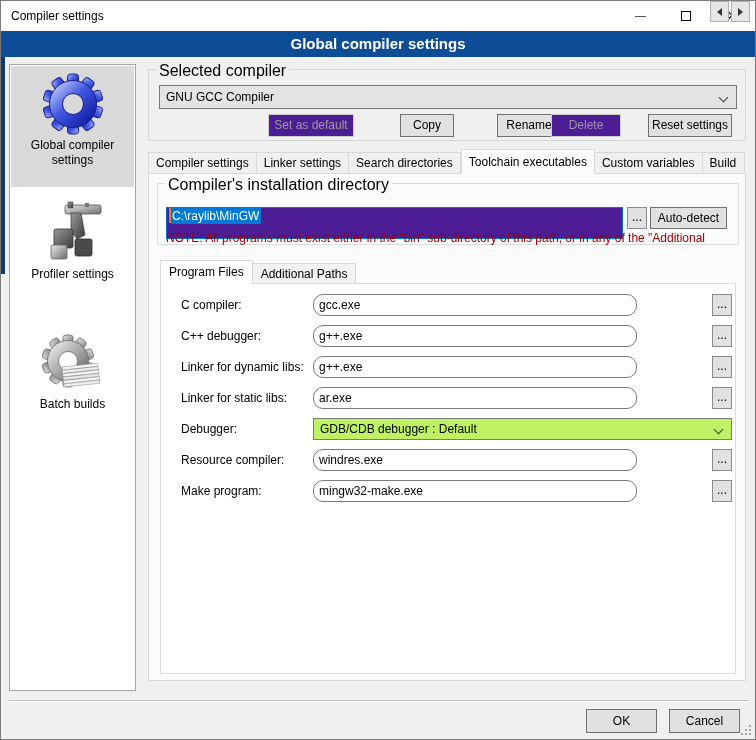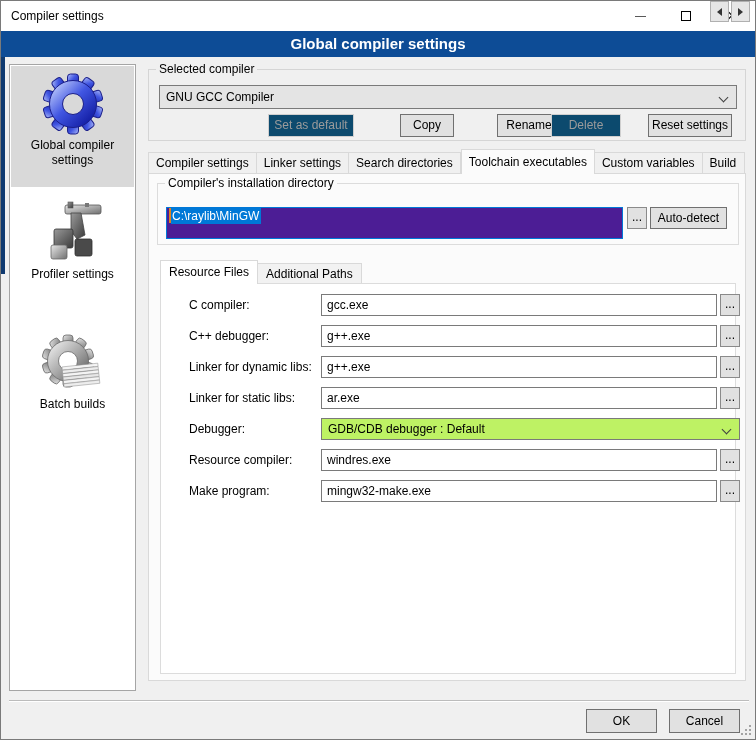--- a/index.html
+++ b/index.html
@@ -29,28 +29,28 @@
   .sb-item { position:absolute; left:1px; width:123px; text-align:center; cursor:default; }
   .sb-item .icon { display:block; margin:6px auto 2px auto; }
   .sb-label { font-size:12px; line-height:15px; }
   .sb-sel { background:#d9d9d9; }
   #sb1 { top:1px; height:121px; }
   #sb2 { top:130px; height:102px; }
   #sb3 { top:260px; height:98px; }
 
   
   .groupbox { position:absolute; border:1px solid #d5d5d5; }
-  .legend { position:absolute; top:-8px; left:7px; padding:0 3px; font-size:12px; }
+  .legend { position:absolute; top:-8px; left:7px; padding:0 3px; font-size:16px; }
   .legend-gray { background:#f0f0f0; }
   .legend-panel { background:#fbfbfb; }
 
   
   .btn { position:absolute; height:23px; background:#e1e1e1; border:1px solid #707070;
          font-size:12px; text-align:center; line-height:21px; cursor:default; }
-  .btn.disabled { background:#0c4a6e; border-color:#cfcfcf; color:#9b9b9b; }
+  .btn.disabled { background:#4c1d95; border-color:#cfcfcf; color:#9b9b9b; }
   .combo { position:absolute; height:24px; background:#e4e4e4; border:1px solid #7a7a7a;
            line-height:22px; padding-left:6px; cursor:default; }
   .chev { position:absolute; right:9px; top:8px; width:7px; height:7px;
           border-left:1px solid #404040; border-bottom:1px solid #404040;
           transform:rotate(-45deg); }
   .tfield { position:absolute; height:22px; background:#fff; border:1px solid #7a7a7a;
             font-family:"Liberation Sans","DejaVu Sans",sans-serif; font-size:12px;
             padding:0 0 0 5px; outline:none; }
   .dots { position:absolute; width:20px; height:22px; background:#e1e1e1; border:1px solid #8a8a8a;
           text-align:center; line-height:18px; font-size:12px; cursor:default; }
@@ -84,23 +84,23 @@
 
   
   .subtabs { position:absolute; left:11px; top:87px; display:flex; align-items:flex-end; height:23px; }
   .subtab { height:21px; line-height:20px; padding:0 8px; background:#f2f2f2;
             border:1px solid #d9d9d9; border-left:none; cursor:default; }
   .subtab:first-child { border-left:1px solid #d9d9d9; }
   .subtab.active { background:#fff; height:24px; line-height:23px; border-bottom:none;
                    border-left:1px solid #d9d9d9; z-index:3; position:relative; }
   .innerpanel { position:absolute; left:11px; top:109px; width:576px; height:391px;
                 background:#fff; border:1px solid #dcdcdc; z-index:2; }
-  .frow { position:absolute; left:16px; width:100%; height:22px; }
+  .frow { position:absolute; left:8px; width:100%; height:22px; }
   .flabel { position:absolute; left:12px; line-height:22px; }
-  .frow .tfield { left:144px; width:396px; }
+  .frow .tfield { left:144px; width:324px;border-radius:10px; }
   .frow .dots { left:543px; }
   .frow .combo { left:144px; width:419px; height:22px; line-height:20px; background:#bef264; }
   .frow .combo .chev { top:7px; }
 
   
   .footer-sep { position:absolute; left:8px; top:699px; width:740px; height:2px;
                 border-top:1px solid #bcbcbc; border-bottom:1px solid #fff; }
   .grip { position:absolute; right:4px; bottom:4px; width:2px; height:2px; background:#a3a3a3;
           box-shadow:-4px 0 #a3a3a3, 0 -4px #a3a3a3, -8px 0 #a3a3a3, -4px -4px #a3a3a3, 0 -8px #a3a3a3; }
 </style>
@@ -249,24 +249,25 @@
   <div class="bigpanel">
 
     <div class="groupbox" style="left:8px; top:9px; width:582px; height:62px; border-color:#dcdcdc;">
       <span class="legend legend-panel">Compiler's installation directory</span>
       <div class="path-input">
         <span class="caret"></span>
         <span class="sel-text">C:\raylib\MinGW</span>
       </div>
       <div class="dots" style="left:469px; top:23px;">...</div>
       <div class="btn" style="left:492px; top:23px; width:77px; height:22px; line-height:20px;">Auto-detect</div>
+      <div class="note">NOTE: All programs must exist either in the "bin" sub-directory of this path, or in any of the "Additional</div>
     </div>
 
     <div class="subtabs">
-      <div class="subtab active">Resource Files</div>
+      <div class="subtab active">Program Files</div>
       <div class="subtab">Additional Paths</div>
     </div>
 
     <div class="innerpanel">
 
       <div class="frow" style="top:10px;">
         <span class="flabel">C compiler:</span>
         <input class="tfield" type="text" value="gcc.exe" style="">
         <div class="dots">...</div>
       </div>

